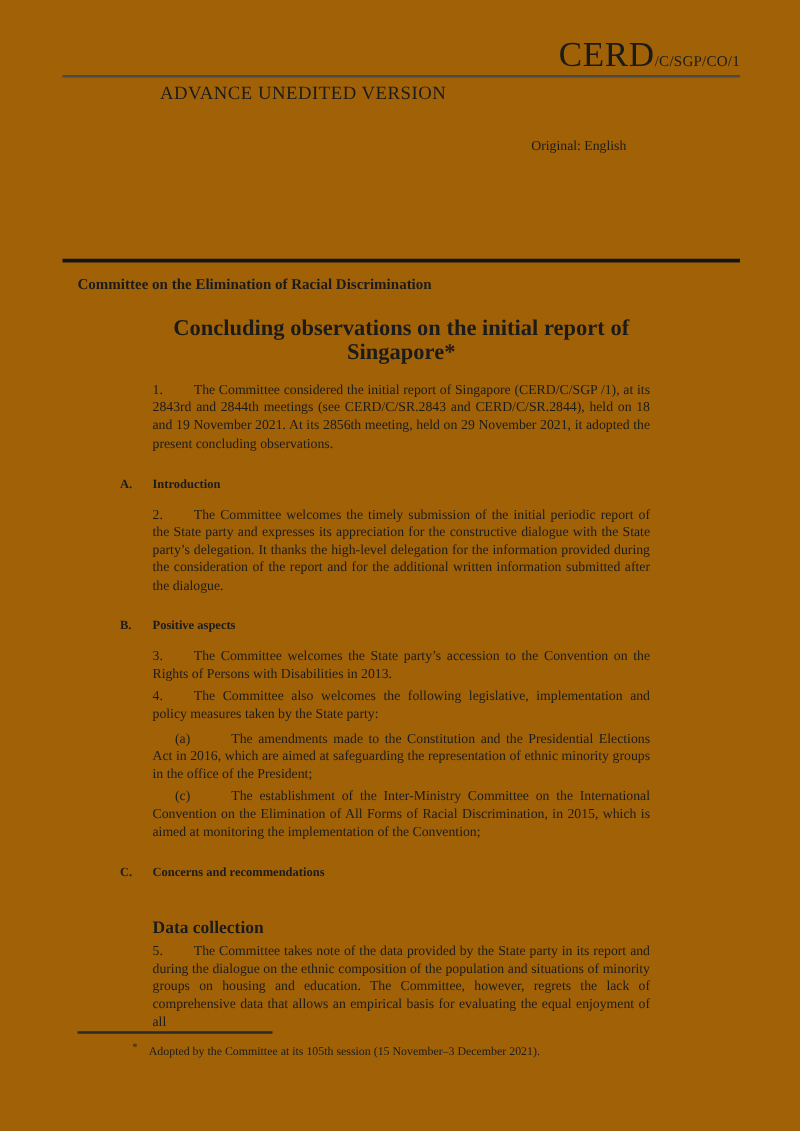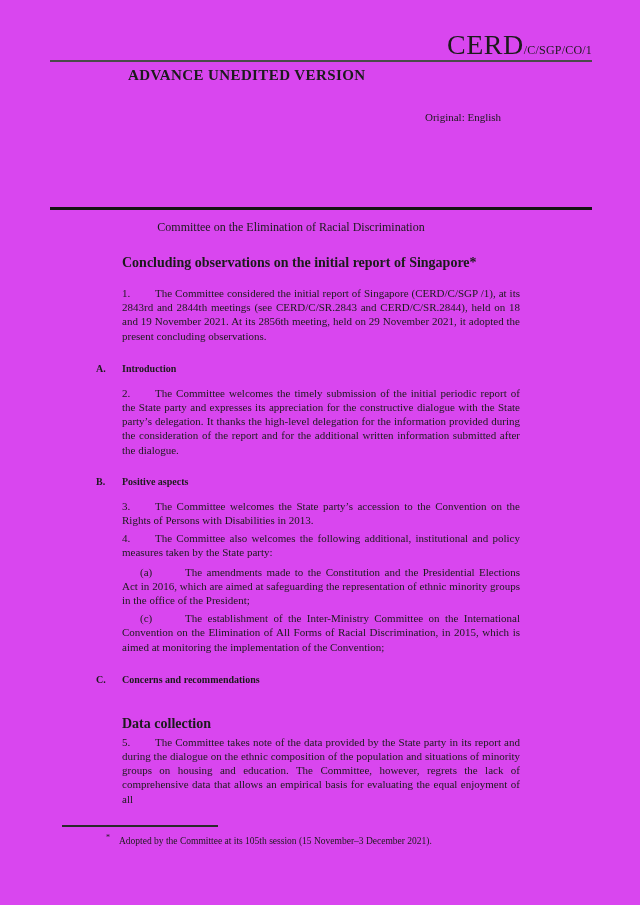--- a/index.html
+++ b/index.html
@@ -1,57 +1,57 @@
 <!DOCTYPE html>
 <html><head>
 <meta charset="utf-8">
 <style>
   html, body { margin:0; padding:0; background:#e8e8e8; }
   .page {
     position:relative;
     width:640px; height:905px;
     margin:0 auto;
-    background:#d946ef;
+    background:#a16207;
     font-family:"Liberation Serif", serif;
     color:#1b1b1b;
     overflow:hidden;
   }
   
   .doc-symbol {
     position:absolute; top:31px; right:48px;
     white-space:nowrap;
   }
   .doc-symbol .main { font-size:28px; line-height:28px; letter-spacing:0.5px; }
   .doc-symbol .suffix { font-size:12px; letter-spacing:0.2px; }
   .header-rule {
     position:absolute; top:60px; left:50px; width:542px;
     border-top:2px solid #4a4a4a; height:0;
   }
   .advance {
     position:absolute; top:67px; left:128px;
-    font-size:15px; font-weight:bold; letter-spacing:0.4px;
+    font-size:15px; font-weight:normal; letter-spacing:0.4px;
   }
   .distr-block {
     position:absolute; top:68px; left:425px;
     font-size:11px; line-height:15px;
   }
   .original-line {
     position:absolute; top:111px; left:425px;
     font-size:11px;
   }
   .thick-rule {
     position:absolute; top:207px; left:50px; width:542px;
     border-top:3px solid #141414; height:0;
   }
   
   .content { position:absolute; top:220px; left:62px; width:458px; }
-  .committee { font-weight:normal; font-size:12px; line-height:15px;text-align:center; }
+  .committee { font-weight:bold; font-size:12px; line-height:15px; }
   .doc-title {
     margin:18px 0 12px 60px; width:398px;
-    font-size:14px; font-weight:bold; line-height:19px;
+    font-size:18px; font-weight:bold; line-height:19px;text-align:center;
   }
   .body-para {
     margin:14px 0 0 60px; width:398px;
     text-align:justify;
     font-size:11px; line-height:14.2px;
   }
   .pnum { display:inline-block; width:33px; }
   .section-head {
     margin:17px 0 0 34px;
     font-size:10px; font-weight:bold; line-height:17px;
@@ -104,21 +104,21 @@
     <p class="body-para"><span class="pnum">1.</span><span>The Committee considered the initial report of Singapore (CERD/C/SGP /1), at its 2843rd and 2844th meetings (see CERD/C/SR.2843 and CERD/C/SR.2844), held on 18 and 19 November 2021. At its 2856th meeting, held on 29 November 2021, it adopted the present concluding observations.</span></p>
 
     <div class="section-head"><span class="section-letter">A.</span><span>Introduction</span></div>
 
     <p class="body-para m-tight"><span class="pnum">2.</span><span>The Committee welcomes the timely submission of the initial periodic report of the State party and expresses its appreciation for the constructive dialogue with the State party’s delegation. It thanks the high-level delegation for the information provided during the consideration of the report and for the additional written information submitted after the dialogue.</span></p>
 
     <div class="section-head m-sec-b"><span class="section-letter">B.</span><span>Positive aspects</span></div>
 
     <p class="body-para m-tight"><span class="pnum">3.</span><span>The Committee welcomes the State party’s accession to the Convention on the Rights of Persons with Disabilities in 2013.</span></p>
 
-    <p class="body-para m-tighter"><span class="pnum">4.</span><span>The Committee also welcomes the following additional, institutional and policy measures taken by the State party:</span></p>
+    <p class="body-para m-tighter"><span class="pnum">4.</span><span>The Committee also welcomes the following legislative, implementation and policy measures taken by the State party:</span></p>
 
     <p class="subpara"><span class="slabel">(a)</span><span>The amendments made to the Constitution and the Presidential Elections Act in 2016, which are aimed at safeguarding the representation of ethnic minority groups in the office of the President;</span></p>
 
 
     <p class="subpara m-tighter"><span class="slabel">(c)</span><span>The establishment of the Inter-Ministry Committee on the International Convention on the Elimination of All Forms of Racial Discrimination, in 2015, which is aimed at monitoring the implementation of the Convention;</span></p>
 
 
     <div class="section-head m-sec-c"><span class="section-letter">C.</span><span>Concerns and recommendations</span></div>
 
     <div class="subhead">Data collection</div>

